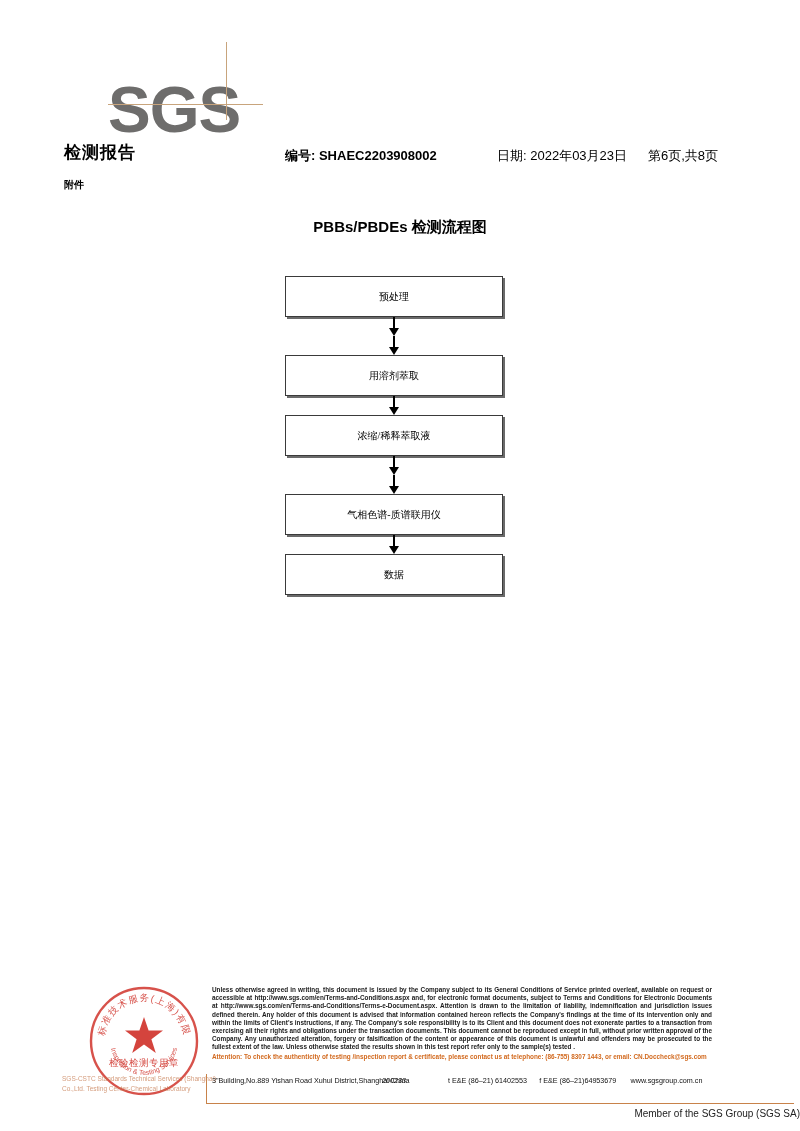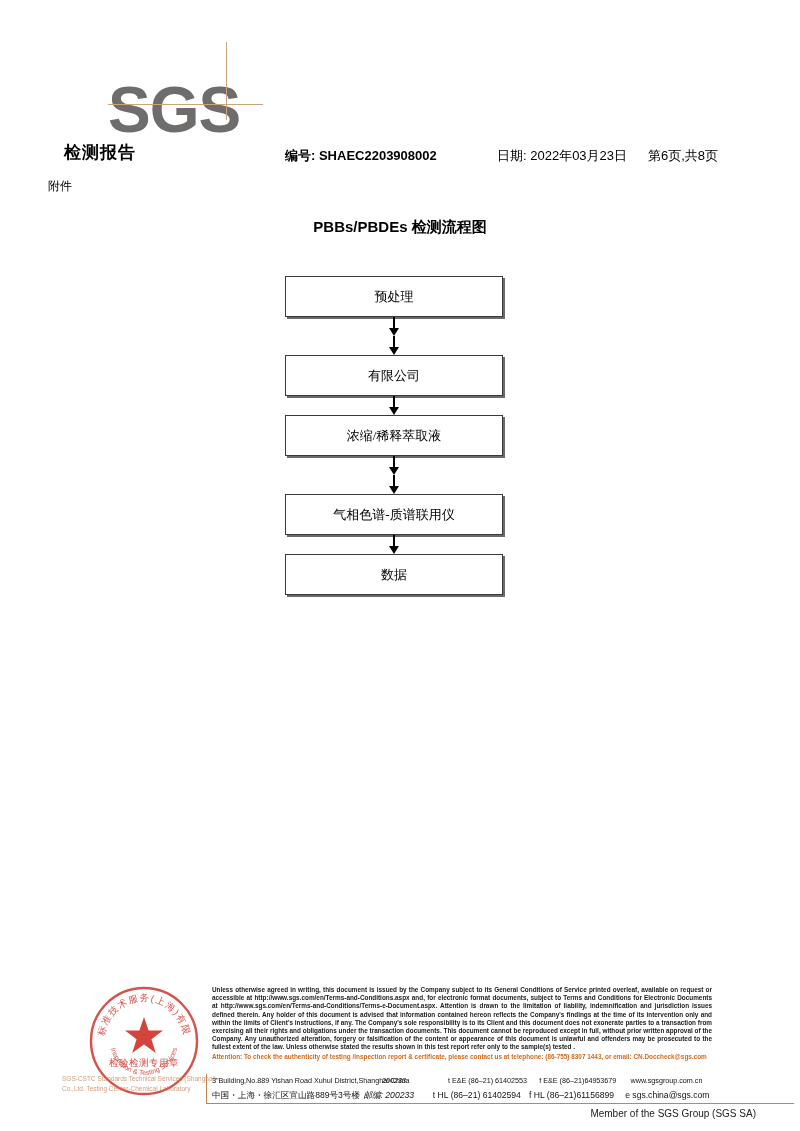--- a/index.html
+++ b/index.html
@@ -60,24 +60,24 @@
   .doc-title {
     position: absolute;
     left: 64px;
     top: 141px;
     font-size: 17px;
     font-weight: bold;
     letter-spacing: 1px;
   }
   .doc-sub {
     position: absolute;
-    left: 48px;
+    left: 64px;
     top: 178px;
-    font-size: 12px;
-    font-weight: normal;
+    font-size: 10px;
+    font-weight: bold;
   }
   .meta-no {
     position: absolute;
     left: 285px;
     top: 147px;
     font-size: 13px;
     font-weight: bold;
   }
   .meta-date {
     position: absolute;
@@ -113,21 +113,21 @@
     box-sizing: border-box;
     width: 218px;
     height: 41px;
     border: 1px solid #3a3a3a;
     background: #ffffff;
     box-shadow: 2px 2px 0 0 #6a6a6a;
     display: flex;
     align-items: center;
     justify-content: center;
     font-family: "Liberation Serif", serif;
-    font-size: 13px;
+    font-size: 10px;
     color: #000;
   }
   .flow-arrow {
     position: relative;
     width: 218px;
     height: 19px;
   }
   .flow-arrow .stem {
     position: absolute;
     left: 50%;
@@ -227,20 +227,21 @@
     background: #c8824a;
   }
   .member {
     position: absolute;
     left: 0;
     top: 1108px;
     width: 756px;
     text-align: right;
     font-size: 10px;
     color: #222;
+    padding-left: 44px;
   }
 </style>
 </head>
 <body>
 
 <div class="page">
 
   <div class="logo-wrap">
     <div class="logo-text">SGS</div>
     <div class="logo-vline"></div>
@@ -258,21 +259,21 @@
   <div class="flow">
     <div class="flow-node">预处理</div>
     <div class="flow-arrow">
         <span class="stem"></span>
         <span class="head"></span>
       </div>
     <div class="flow-arrow">
         <span class="stem"></span>
         <span class="head"></span>
       </div>
-    <div class="flow-node">有限公司</div>
+    <div class="flow-node">用溶剂萃取</div>
     <div class="flow-arrow">
         <span class="stem"></span>
         <span class="head"></span>
       </div>
     <div class="flow-node">浓缩/稀释萃取液</div>
     <div class="flow-arrow">
         <span class="stem"></span>
         <span class="head"></span>
       </div>
     <div class="flow-arrow">
@@ -311,25 +312,18 @@
 
   <div class="addr-block">
     <span class="addr-bar"></span>
     <div class="addr-row">
       <span class="c1">3"Building,No.889 Yishan Road Xuhui District,Shanghai China</span>
       <span class="c2">200233</span>
       <span class="c3">t E&amp;E (86–21) 61402553</span>
       <span class="c4">f E&amp;E (86–21)64953679</span>
       <span class="c5">www.sgsgroup.com.cn</span>
     </div>
-    <div class="addr-row cn">
-      <span class="c1">中国・上海・徐汇区宜山路889号3号楼</span>
-      <span class="c2">邮编: 200233</span>
-      <span class="c3">t HL (86–21) 61402594</span>
-      <span class="c4">f HL (86–21)61156899</span>
-      <span class="c5">e sgs.china@sgs.com</span>
-    </div>
   </div>
 
   <div class="footer-rule"></div>
   <div class="member">Member of the SGS Group (SGS SA)</div>
 
 </div>
 
 </body></html>

